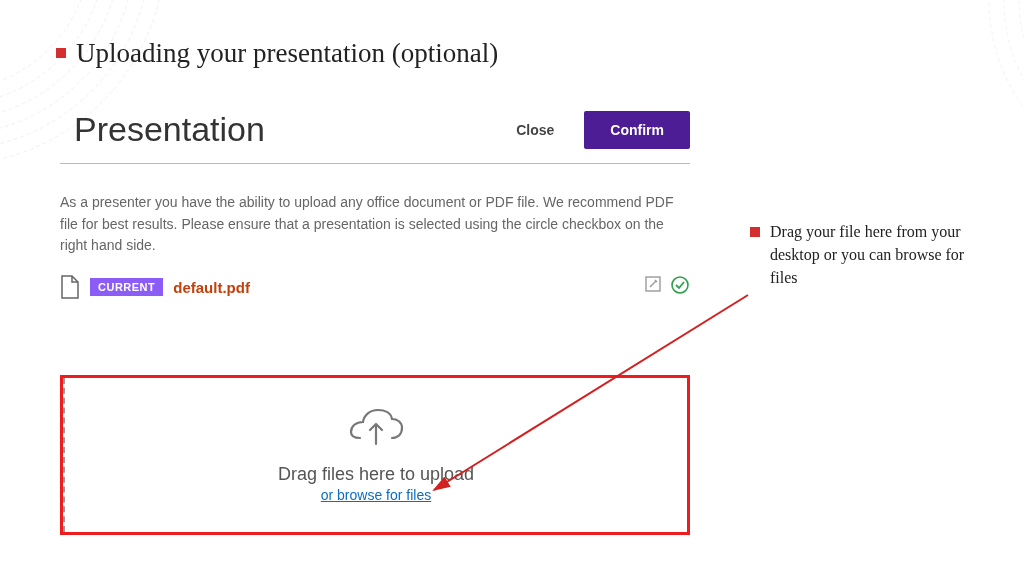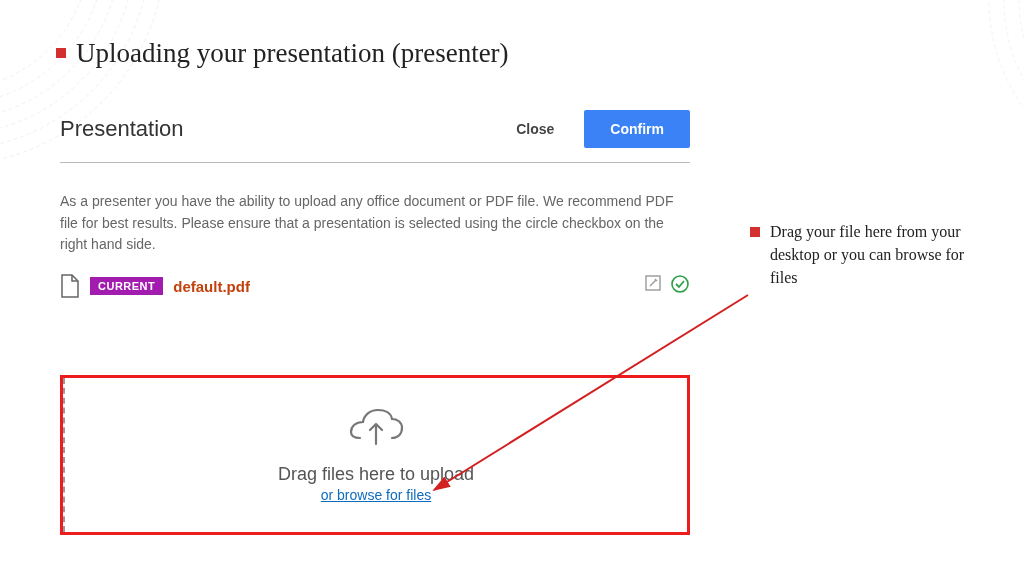--- a/index.html
+++ b/index.html
@@ -69,38 +69,39 @@
     font-family: Arial, Helvetica, sans-serif;
   }
   .dialog-header {
     display: flex;
     align-items: center;
     justify-content: space-between;
     padding-bottom: 14px;
     border-bottom: 1px solid #bbb;
   }
   .dialog-title {
-    font-size: 22px;
+    font-size: 34px;
     color: #333;
     font-weight: 400;
+    margin-left: 14px;
   }
   .dialog-actions {
     display: flex;
     align-items: center;
     gap: 30px;
     justify-content: flex-end;
   }
   .close-btn {
     font-size: 14px;
     color: #444;
     font-weight: 600;
     cursor: pointer;
   }
   .confirm-btn {
-    background: #3b82f6;
+    background: #4c1d95;
     color: #fff;
     font-size: 14px;
     font-weight: 700;
     padding: 11px 26px;
     border: none;
     border-radius: 2px;
     cursor: pointer;
   }
   .dialog-desc {
     margin-top: 28px;
@@ -109,21 +110,21 @@
     color: #666;
   }
   .file-row {
     margin-top: 18px;
     display: flex;
     align-items: center;
     gap: 10px;
   }
   .file-icon svg { display: block; }
   .current-badge {
-    background: #a21caf;
+    background: #8b5cf6;
     color: #fff;
     font-size: 11px;
     font-weight: 700;
     padding: 3px 8px;
     letter-spacing: 0.5px;
   }
   .file-name {
     font-size: 15px;
     font-weight: 700;
     color: #c2410c;
@@ -202,21 +203,21 @@
 </svg>
 <svg class="bg-arcs-right" viewBox="0 0 400 400">
   <circle cx="350" cy="50" r="140"></circle>
     <circle cx="350" cy="50" r="155"></circle>
   <circle cx="350" cy="50" r="170"></circle>
     <circle cx="350" cy="50" r="185"></circle>
 </svg>
 
 <div class="slide-title-row">
   <div class="red-bullet"></div>
-  <div class="slide-title">Uploading your presentation (presenter)</div>
+  <div class="slide-title">Uploading your presentation (optional)</div>
 </div>
 
 <div class="dialog">
   <div class="dialog-header">
     <div class="dialog-title">Presentation</div>
     <div class="dialog-actions">
       <span class="close-btn">Close</span>
       <button class="confirm-btn">Confirm</button>
     </div>
   </div>

